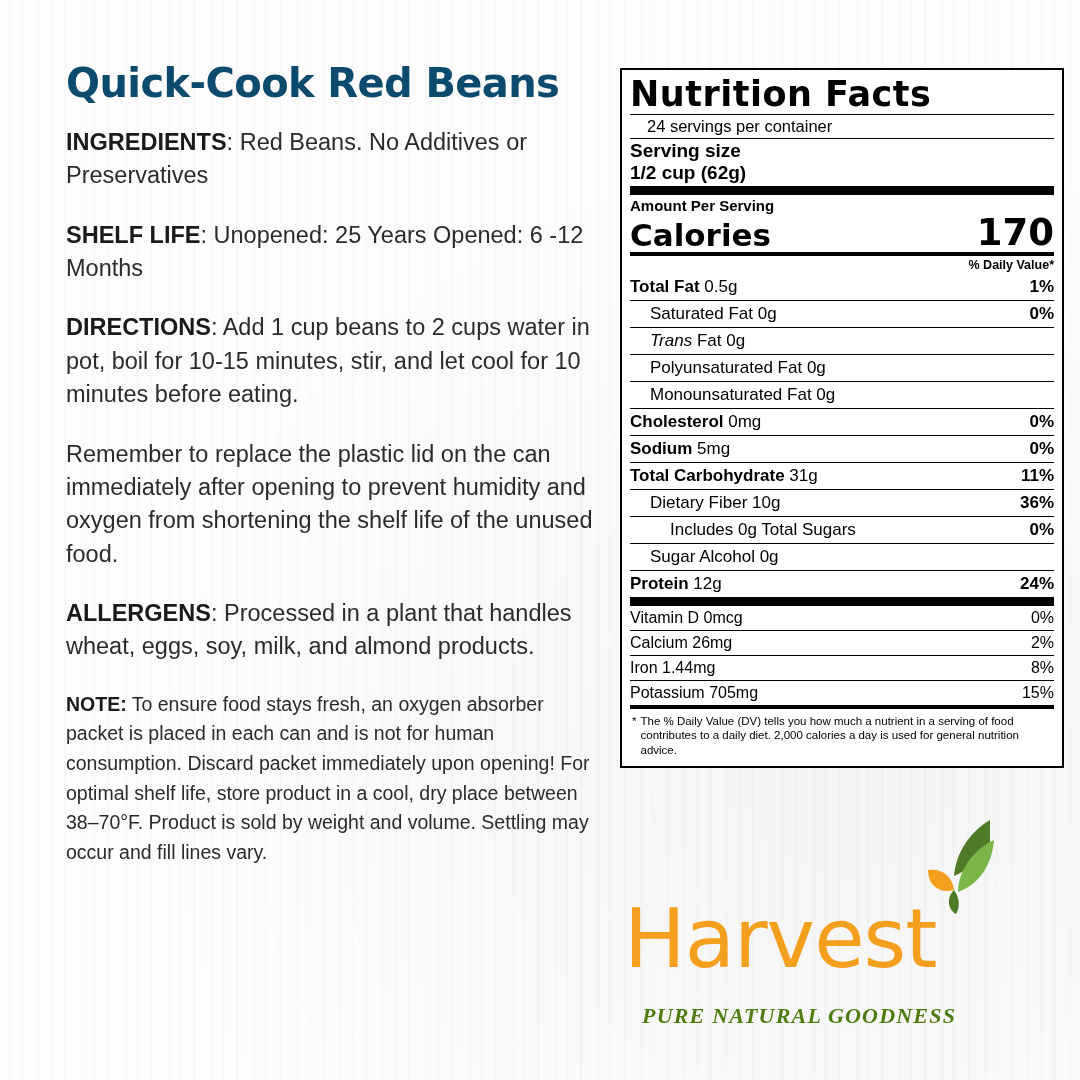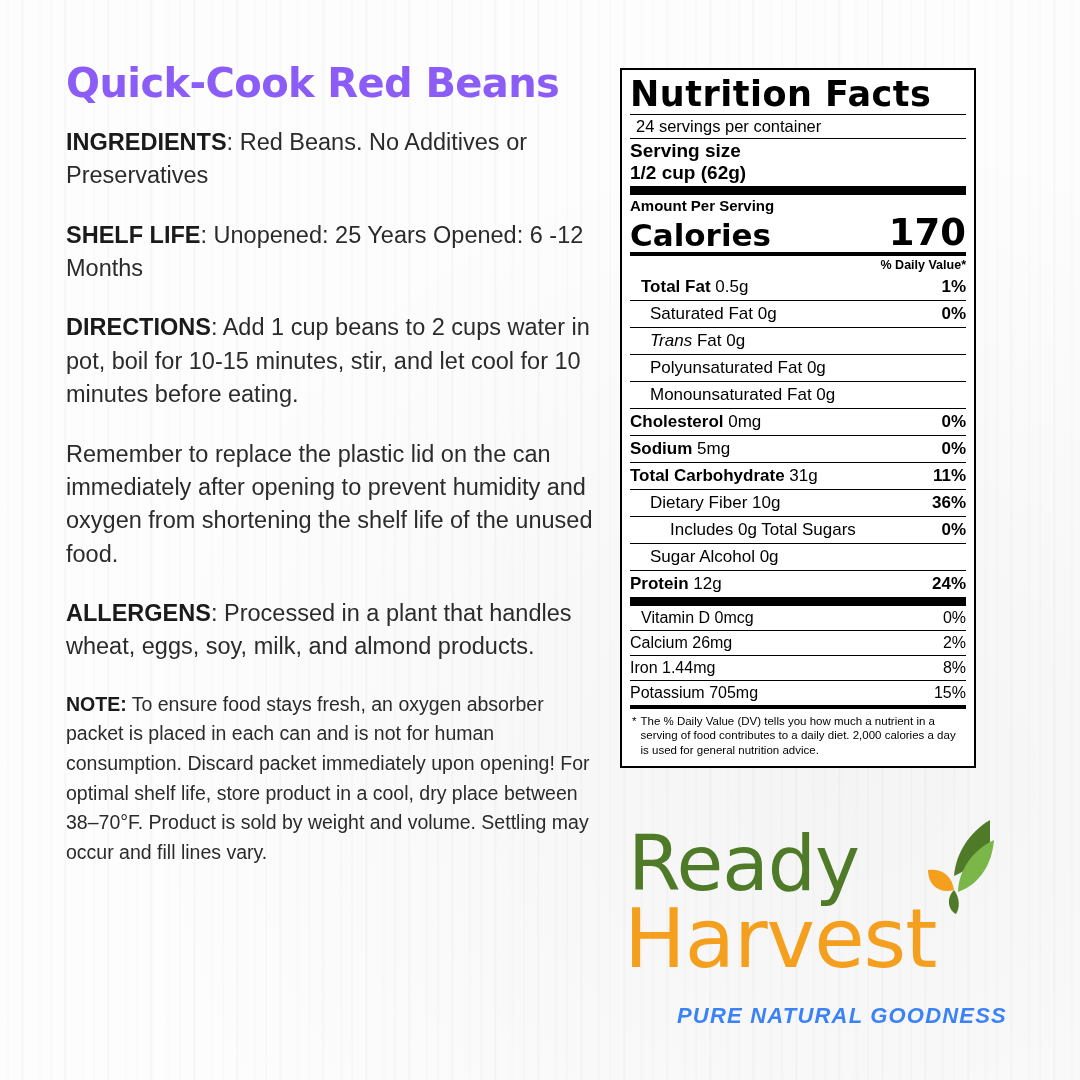--- a/index.html
+++ b/index.html
@@ -49,21 +49,21 @@
     left: 66px;
     top: 62px;
     width: 530px;
   }
 
   .product-title {
     font-family: "DejaVu Sans", sans-serif;
     font-weight: bold;
     font-size: 40px;
     letter-spacing: -0.6px;
-    color: #8b5cf6;
+    color: #0c4a6e;
     margin: 0 0 22px 0;
     line-height: 1.05;
   }
 
   .para {
     font-size: 23.5px;
     line-height: 1.42;
     color: #2b2b2b;
     margin: 0 0 26px 0;
   }
@@ -76,21 +76,21 @@
     line-height: 1.52;
     margin-bottom: 0;
   }
   .para.small .lead { font-weight: bold; }
 
   
   .nutrition {
     position: absolute;
     left: 620px;
     top: 68px;
-    width: 356px;
+    width: 444px;
     box-sizing: border-box;
     border: 2.5px solid #000;
     background: #fff;
     padding: 4px 8px 6px 8px;
     font-family: "Liberation Sans", sans-serif;
     color: #000;
   }
   .nf-title {
     font-family: "DejaVu Sans", sans-serif;
     font-weight: bold;
@@ -100,20 +100,21 @@
     text-align: left;
     margin: 2px 0 1px 0;
   }
   .rule-thin { border-bottom: 1px solid #000; }
   .rule-med { border-bottom: 4px solid #000; }
   .rule-thick { border-bottom: 9px solid #000; }
 
   .nf-servings {
     font-size: 16.5px;
     padding: 2px 0 2px 6px;
+    margin-left: 11px;
   }
   .nf-row {
     display: flex;
     justify-content: space-between;
     align-items: baseline;
     font-size: 16px;
     padding: 2px 0 2px 0;
   }
   .nf-serving-size {
     font-weight: bold;
@@ -151,21 +152,21 @@
     padding: 2px 0 2px 0;
   }
   .nf-line {
     display: flex;
     justify-content: space-between;
     align-items: baseline;
     font-size: 17px;
     padding: 3px 0 3px 0;
     border-top: 1px solid #000;
   }
-  .nf-line.first { border-top: none; margin-left: 11px; }
+  .nf-line.first { border-top: none; }
   .nf-line .nm { }
   .nf-line .nm b { font-weight: bold; }
   .nf-line .dv { font-weight: bold; }
   .indent1 { padding-left: 20px; }
   .indent2 { padding-left: 40px; }
   .ital { font-style: italic; }
   .nf-vitblock .nf-line { font-size: 16px; }
   .nf-footnote {
     font-size: 11.5px;
     line-height: 1.28;
@@ -202,27 +203,26 @@
     font-size: 82px;
     font-weight: normal;
     color: #f59f1e;
     letter-spacing: -1px;
     line-height: 1;
   }
   .logo-tag {
     position: absolute;
     left: 22px;
     top: 183px;
-    font-family: Liberation Sans, sans-serif;
+    font-family: Liberation Serif, serif;
     font-style: italic;
     font-weight: bold;
     font-size: 22px;
     letter-spacing: 1.2px;
-    color: #3b82f6;
-    margin-left: 35px;
+    color: #4d7c0f;
   }
   .logo-mark {
     position: absolute;
     right: 2px;
     top: -6px;
     width: 110px;
     height: 110px;
   }
 </style>
 </head>
@@ -351,21 +351,20 @@
       </div>
 
     <div class="rule-med"></div>
     <div class="nf-footnote">
       <span class="star">*</span>
       <span>The % Daily Value (DV) tells you how much a nutrient in a serving of food contributes to a daily diet. 2,000 calories a day is used for general nutrition advice.</span>
     </div>
   </div>
 
   <div class="logo">
-    <div class="logo-ready">Ready</div>
     <div class="logo-harvest">Harvest</div>
     <div class="logo-tag">PURE NATURAL GOODNESS</div>
     <svg class="logo-mark" viewBox="0 0 110 110">
       <path d="M92 6 C72 18 58 38 56 62 C70 56 84 44 92 28 Z" fill="#4f7a28"></path>
       <path d="M96 26 C94 50 82 70 60 78 C60 58 74 36 96 26 Z" fill="#7ab648"></path>
       <path d="M30 56 C44 54 54 62 56 76 C42 80 30 72 30 56 Z" fill="#f59f1e"></path>
       <path d="M56 76 C62 84 62 94 58 100 C50 96 48 84 56 76 Z" fill="#4f7a28"></path>
     </svg>
   </div>
 </div>

